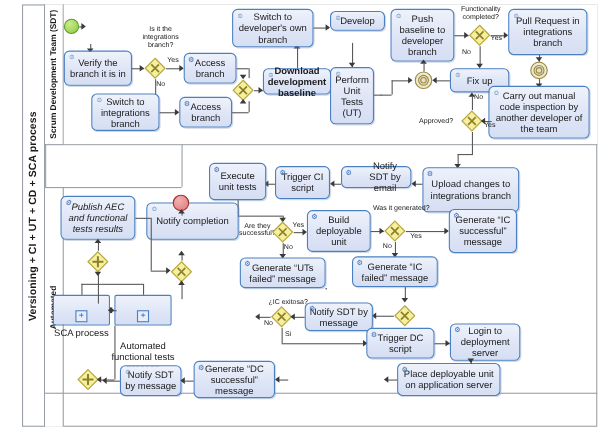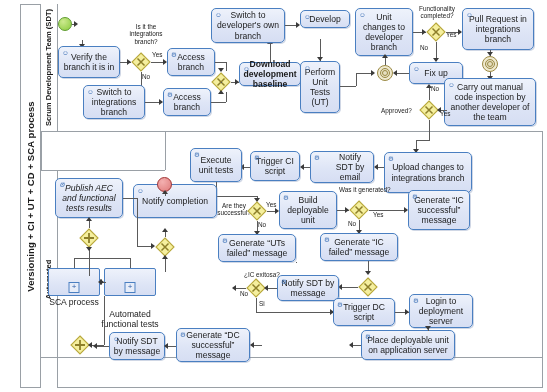--- a/index.html
+++ b/index.html
@@ -181,21 +181,21 @@
 
   <div class="flow v" style="left:320px;top:39px;height:22px;"></div>
   <div class="arw d" style="left:317px;top:57px;"></div>
   <div class="task" style="left:300px;top:61px;width:40px;height:52px;">
     <span class="ico">☺</span>
     <span class="tx">Perform Unit Tests (UT)</span>
   </div>
 
   <div class="task" style="left:355px;top:8px;width:58px;height:48px;">
     <span class="ico">☺</span>
-    <span class="tx">Unit changes to developer branch</span>
+    <span class="tx">Push baseline to developer branch</span>
   </div>
 
   <div class="lbl w" style="left:414px;top:5px;width:46px;">
     <span>Functionality completed?</span>
   </div>
   <div class="gw" style="left:426px;top:22px;">
     <svg width="20" height="20" viewBox="0 0 20 20">
         <polygon points="10,1 19,10 10,19 1,10" fill="#f5ef9e" stroke="#b8a83c" stroke-width="1.1"></polygon>
         <path d="M6.5,6.5 L13.5,13.5 M13.5,6.5 L6.5,13.5" stroke="#8d7f2a" stroke-width="1.5" fill="none"></path>
       </svg>
@@ -280,21 +280,21 @@
   <div class="arw d" style="left:413px;top:149px;"></div>
 
   <div class="task" style="left:384px;top:152px;width:88px;height:41px;">
     <span class="ico">⚙</span>
     <span class="tx">Upload changes to integrations branch</span>
   </div>
 
   <div class="flow h" style="left:376px;top:167px;width:8px;"></div>
   <div class="arw l" style="left:374px;top:164px;"></div>
 
-  <div class="task" style="left:310px;top:151px;width:64px;height:32px;padding-left:19px;">
+  <div class="task" style="left:310px;top:151px;width:64px;height:20px;padding-left:19px;">
     <span class="ico">⚙</span>
     <span class="tx">Notify SDT by email</span>
   </div>
 
   <div class="flow h" style="left:302px;top:167px;width:8px;"></div>
   <div class="arw l" style="left:300px;top:164px;"></div>
 
   <div class="task" style="left:250px;top:151px;width:50px;height:30px;">
     <span class="ico">⚙</span>
     <span class="tx">Trigger CI script</span>

